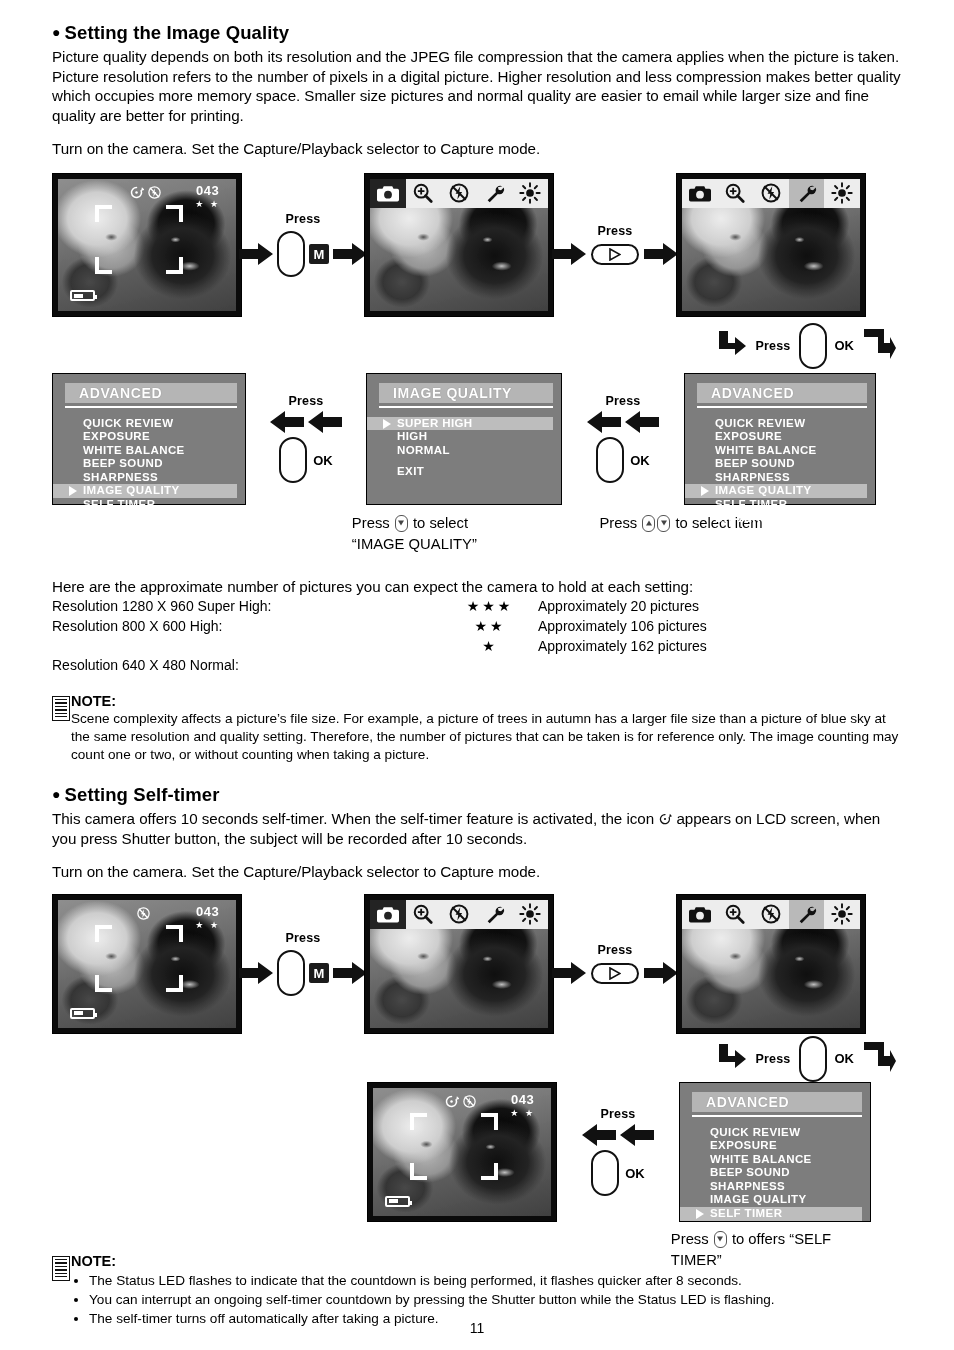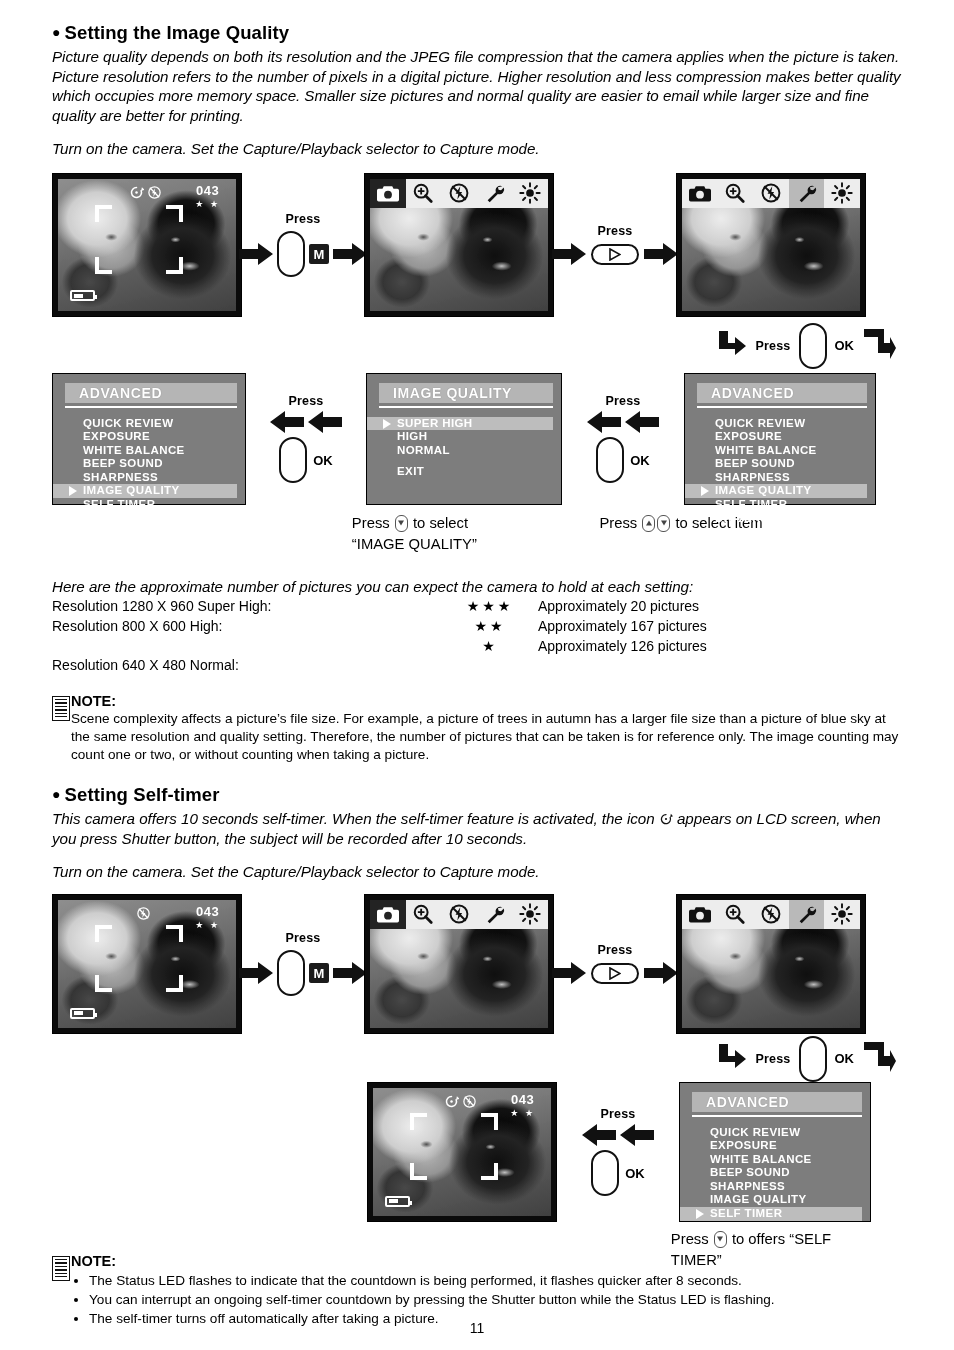--- a/index.html
+++ b/index.html
@@ -16,21 +16,20 @@
 
   
   h2.section-head {
     font-size: 18.5px; font-weight: bold; margin: 0 0 3px 0;
     letter-spacing: .1px;
   }
   h2.section-head .bullet { font-size: 14px; vertical-align: 2px; margin-right: 4px; }
   p.body-text {
     font-size: 15.2px; line-height: 19.5px; margin: 0; text-align: left;
     letter-spacing: -0.05px;
-    font-style: italic;
   }
   .gap-sm { height: 14px; }
 
   
   .lcd {
     position: relative; background:#0b0b0b; padding:5px;
     border: 1px solid #000;
   }
   .lcd-inner {
     position:relative; width:100%; height:100%; overflow:hidden;
@@ -468,26 +467,26 @@
   <div style="margin-top:22px;">
     <p class="body-text">Here are the approximate number of pictures you can expect the camera to hold at each setting:</p>
     <div class="mono-line" style="display:flex;">
       <span style="width:390px;">Resolution 1280 X 960 Super High:</span>
       <span class="stars-col">★★★</span>
       <span>Approximately 20 pictures</span>
     </div>
     <div class="mono-line" style="display:flex;">
       <span style="width:390px;">Resolution 800 X 600 High:</span>
       <span class="stars-col">★★</span>
-      <span>Approximately 167 pictures</span>
+      <span>Approximately 106 pictures</span>
     </div>
     <div class="mono-line" style="display:flex;">
       <span style="width:390px;margin-top:19px;">Resolution 640 X 480 Normal:</span>
       <span class="stars-col">★</span>
-      <span>Approximately 126 pictures</span>
+      <span>Approximately 162 pictures</span>
     </div>
   </div>
 
   <div class="note-row" style="margin-top:18px;">
     <div class="note-icon"></div>
     <div style="flex:1;">
       <div class="note-title">NOTE:</div>
       <div class="note-body">Scene complexity affects a picture’s file size.  For example, a picture of trees in autumn has a larger file size than a picture of blue sky at the same resolution and quality setting.  Therefore, the number of pictures that can be taken is for reference only.  The image counting may count one or two, or without counting when taking a picture.</div>
     </div>
   </div>

